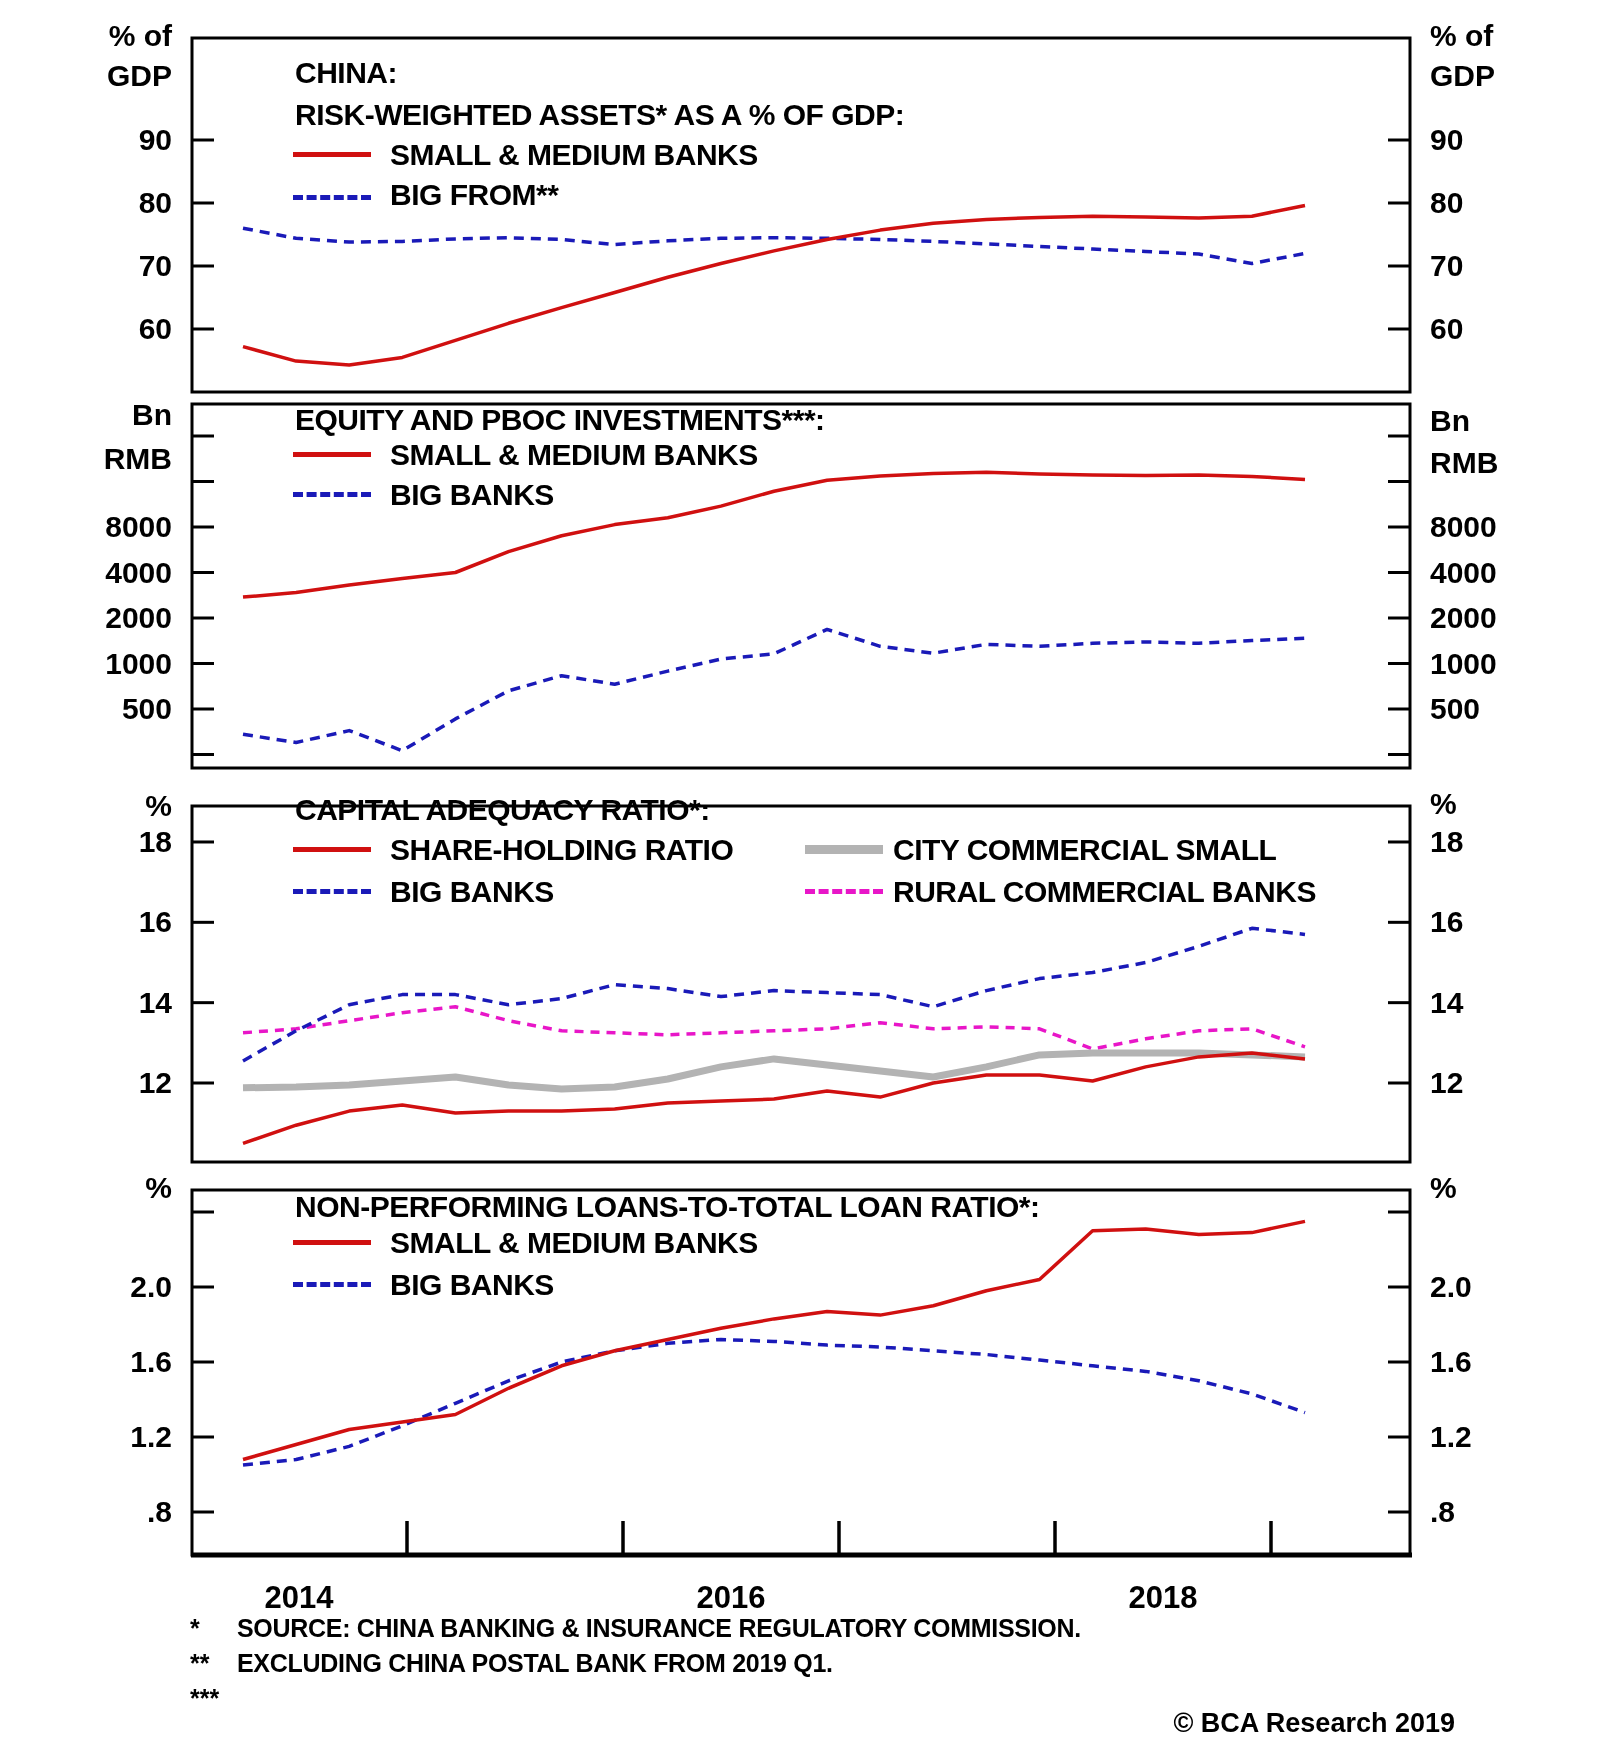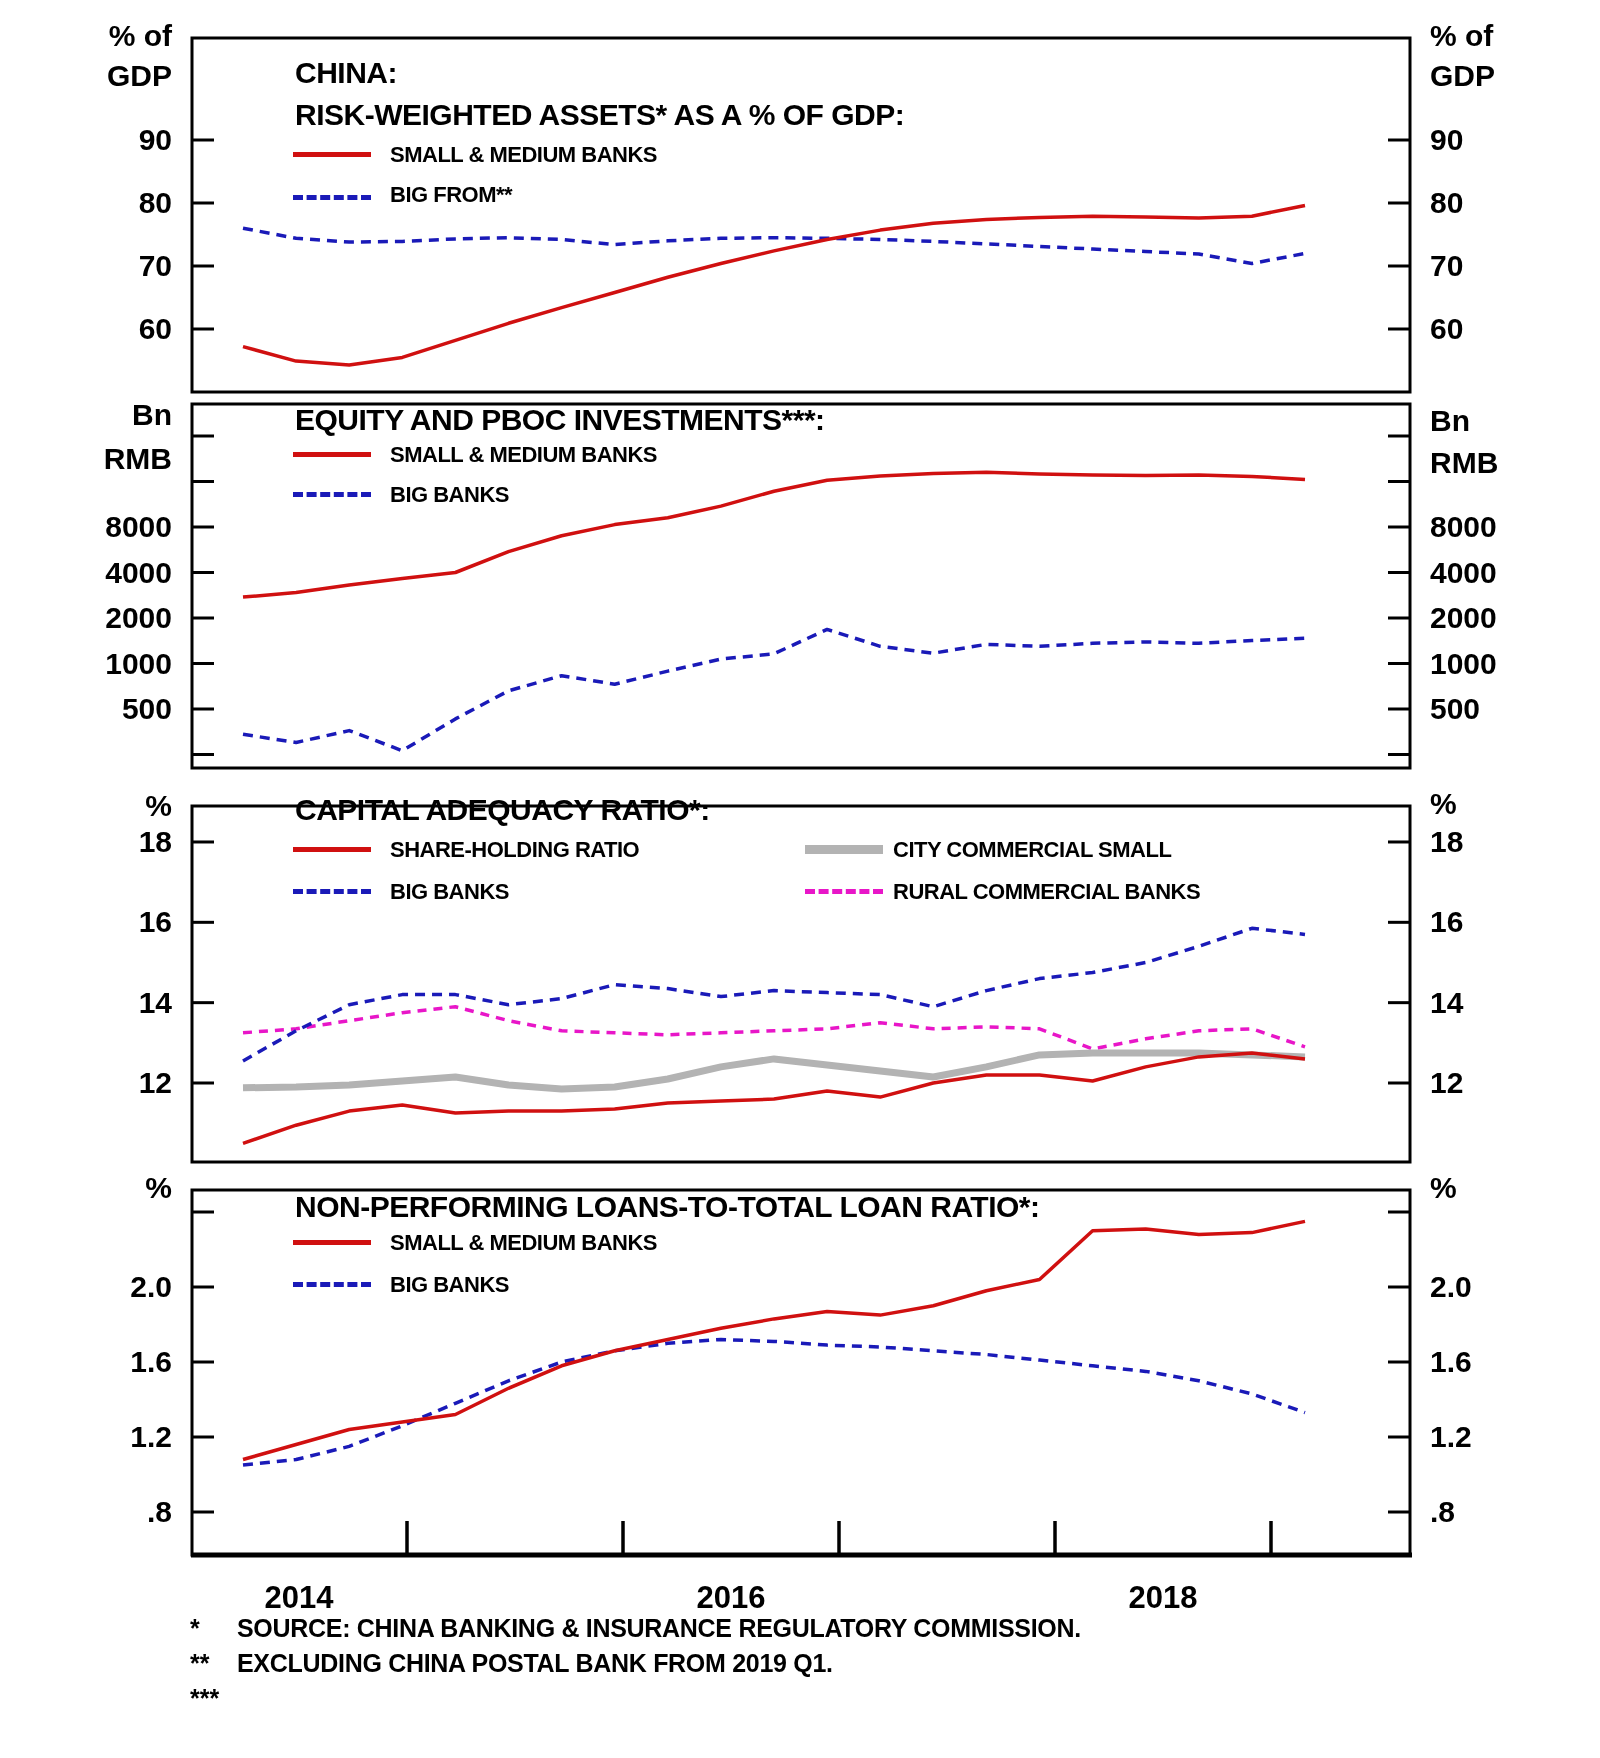--- a/index.html
+++ b/index.html
@@ -1,21 +1,21 @@
 <!DOCTYPE html>
 <html><head>
 <meta charset="utf-8">
 <style>
   html,body{margin:0;padding:0;background:#ffffff;}
   .stage{position:relative;width:1600px;height:1758px;background:#ffffff;
          font-family:"Liberation Sans",sans-serif;font-weight:bold;color:#000;overflow:hidden;}
   #chart-svg{position:absolute;left:0;top:0;}
   .abs{position:absolute;white-space:nowrap;}
   .ttl{font-size:30px;line-height:36px;letter-spacing:-0.5px;}
-  .leg-label{font-size:22px;line-height:36px;letter-spacing:-0.5px;}
+  .leg-label{font-size:30px;line-height:36px;letter-spacing:-0.5px;}
   .sw{position:absolute;width:78px;height:0;}
   .sw-red{border-top:5px solid #d01010;}
   .sw-blue{border-top:5px dashed #1a1ab8;}
   .sw-gray{border-top:9px solid #b3b3b3;}
   .sw-magenta{border-top:5px dashed #e816c8;}
   .ylab-l{position:absolute;left:30px;width:142px;text-align:right;font-size:30px;transform:translateY(-50%);}
   .ylab-r{position:absolute;left:1430px;font-size:30px;transform:translateY(-50%);}
   .xlab{position:absolute;font-size:31px;transform:translateX(-50%);}
   .fn-sym{position:absolute;left:190px;font-size:25px;line-height:32px;}
   .fn-text{position:absolute;left:237px;font-size:25px;line-height:32px;letter-spacing:-0.3px;}
@@ -181,13 +181,14 @@
 
   <div>
     <div class="fn-sym" style="top:1612px">*</div>
     <div class="fn-text" style="top:1612px">SOURCE: CHINA BANKING &amp; INSURANCE REGULATORY COMMISSION.</div>
     <div class="fn-sym" style="top:1647px">**</div>
     <div class="fn-text" style="top:1647px">EXCLUDING CHINA POSTAL BANK FROM 2019 Q1.</div>
     <div class="fn-sym" style="top:1682px">***</div>
     <div class="fn-text" style="top:1782px">SOURCE: PBOC.</div>
   </div>
 
+  <div class="copyright" style="top:1708px">© BCA Research 2019</div>
 </div>
 
 </body></html>

